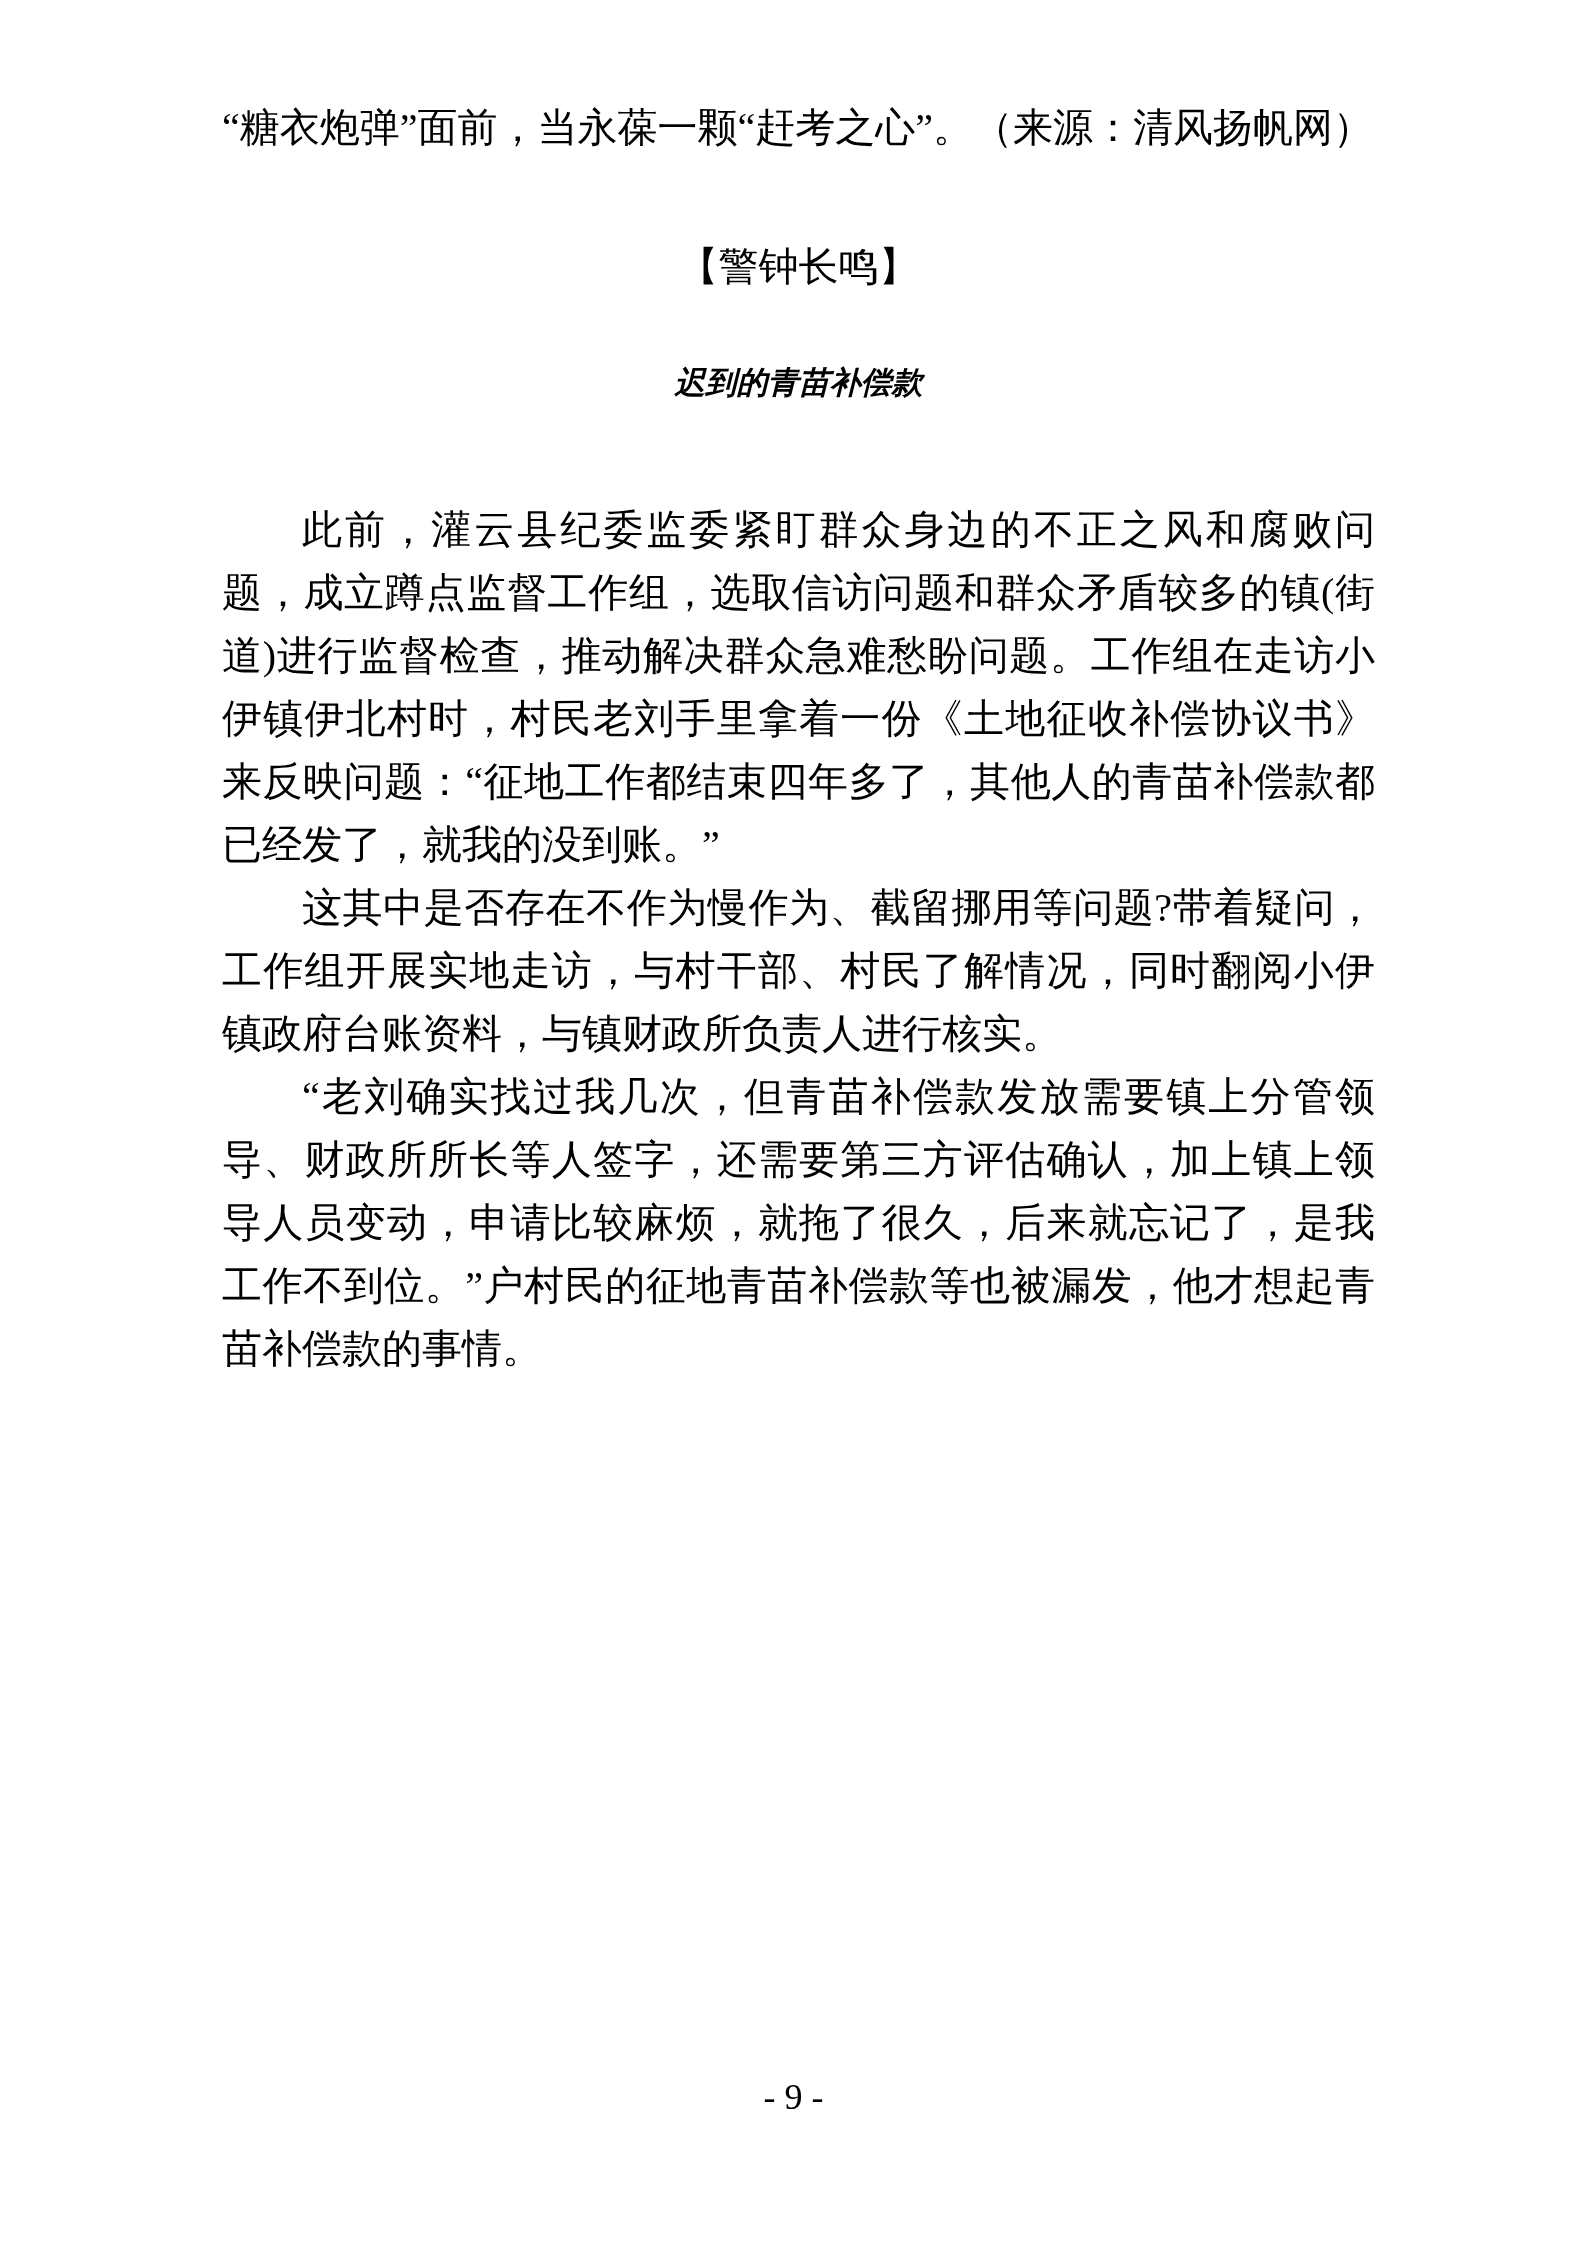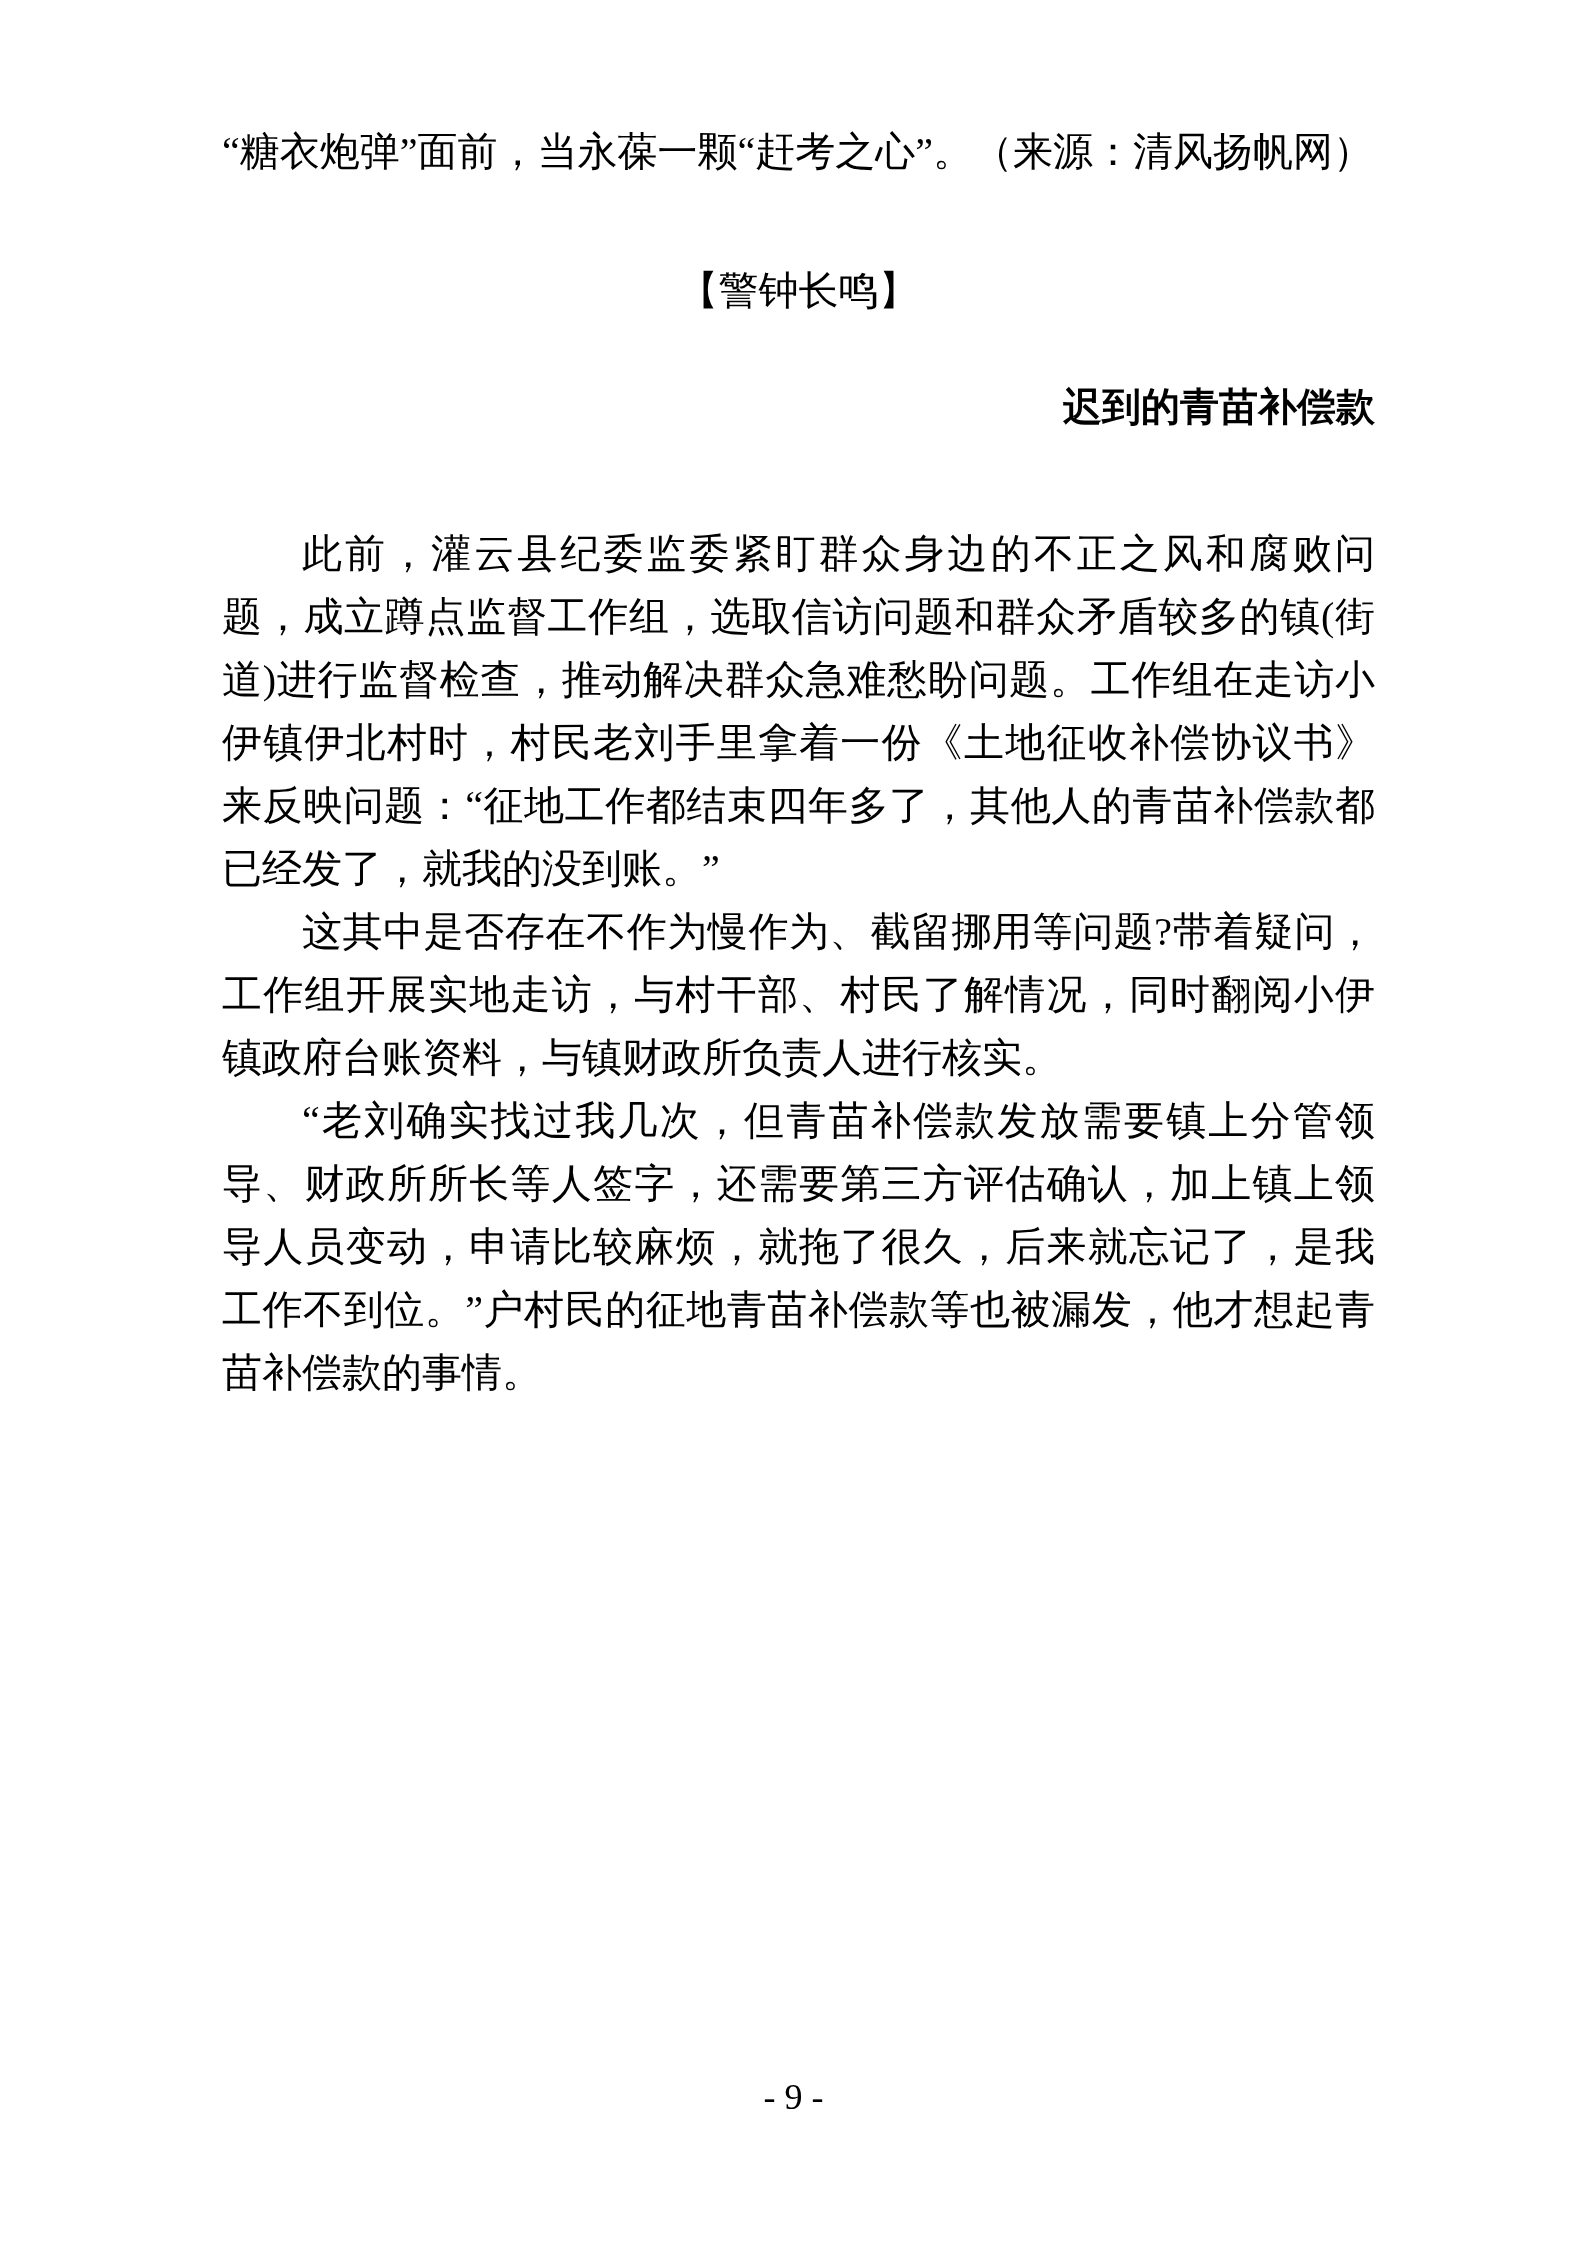--- a/index.html
+++ b/index.html
@@ -7,21 +7,21 @@
     padding: 0;
     background: #888;
   }
   .page {
     position: relative;
     width: 1587px;
     height: 2245px;
     margin: 0 auto;
     background: #ffffff;
     box-sizing: border-box;
-    padding: 120px 212px 0 222px;
+    padding: 96px 212px 0 222px;
     font-family: "Liberation Serif", "DejaVu Serif", serif;
     color: #000000;
     overflow: hidden;
   }
   .para {
     margin: 0;
     font-size: 40px;
     line-height: 63px;
     text-align: justify;
     text-indent: 2em;
@@ -30,24 +30,25 @@
     text-indent: 0;
   }
   .section-header {
     margin: 76px 0 0 0;
     font-size: 40px;
     line-height: 63px;
     text-align: center;
   }
   .article-title {
     margin: 50px 0 0 0;
-    font-size: 39px;
+    font-size: 31px;
     line-height: 70px;
     font-weight: bold;
-    text-align: right;
+    text-align: center;
+    font-style: italic;
   }
   .body-block {
     margin-top: 80px;
   }
   .page-footer {
     position: absolute;
     top: 2075px;
     left: 0;
     width: 100%;
     text-align: center;

